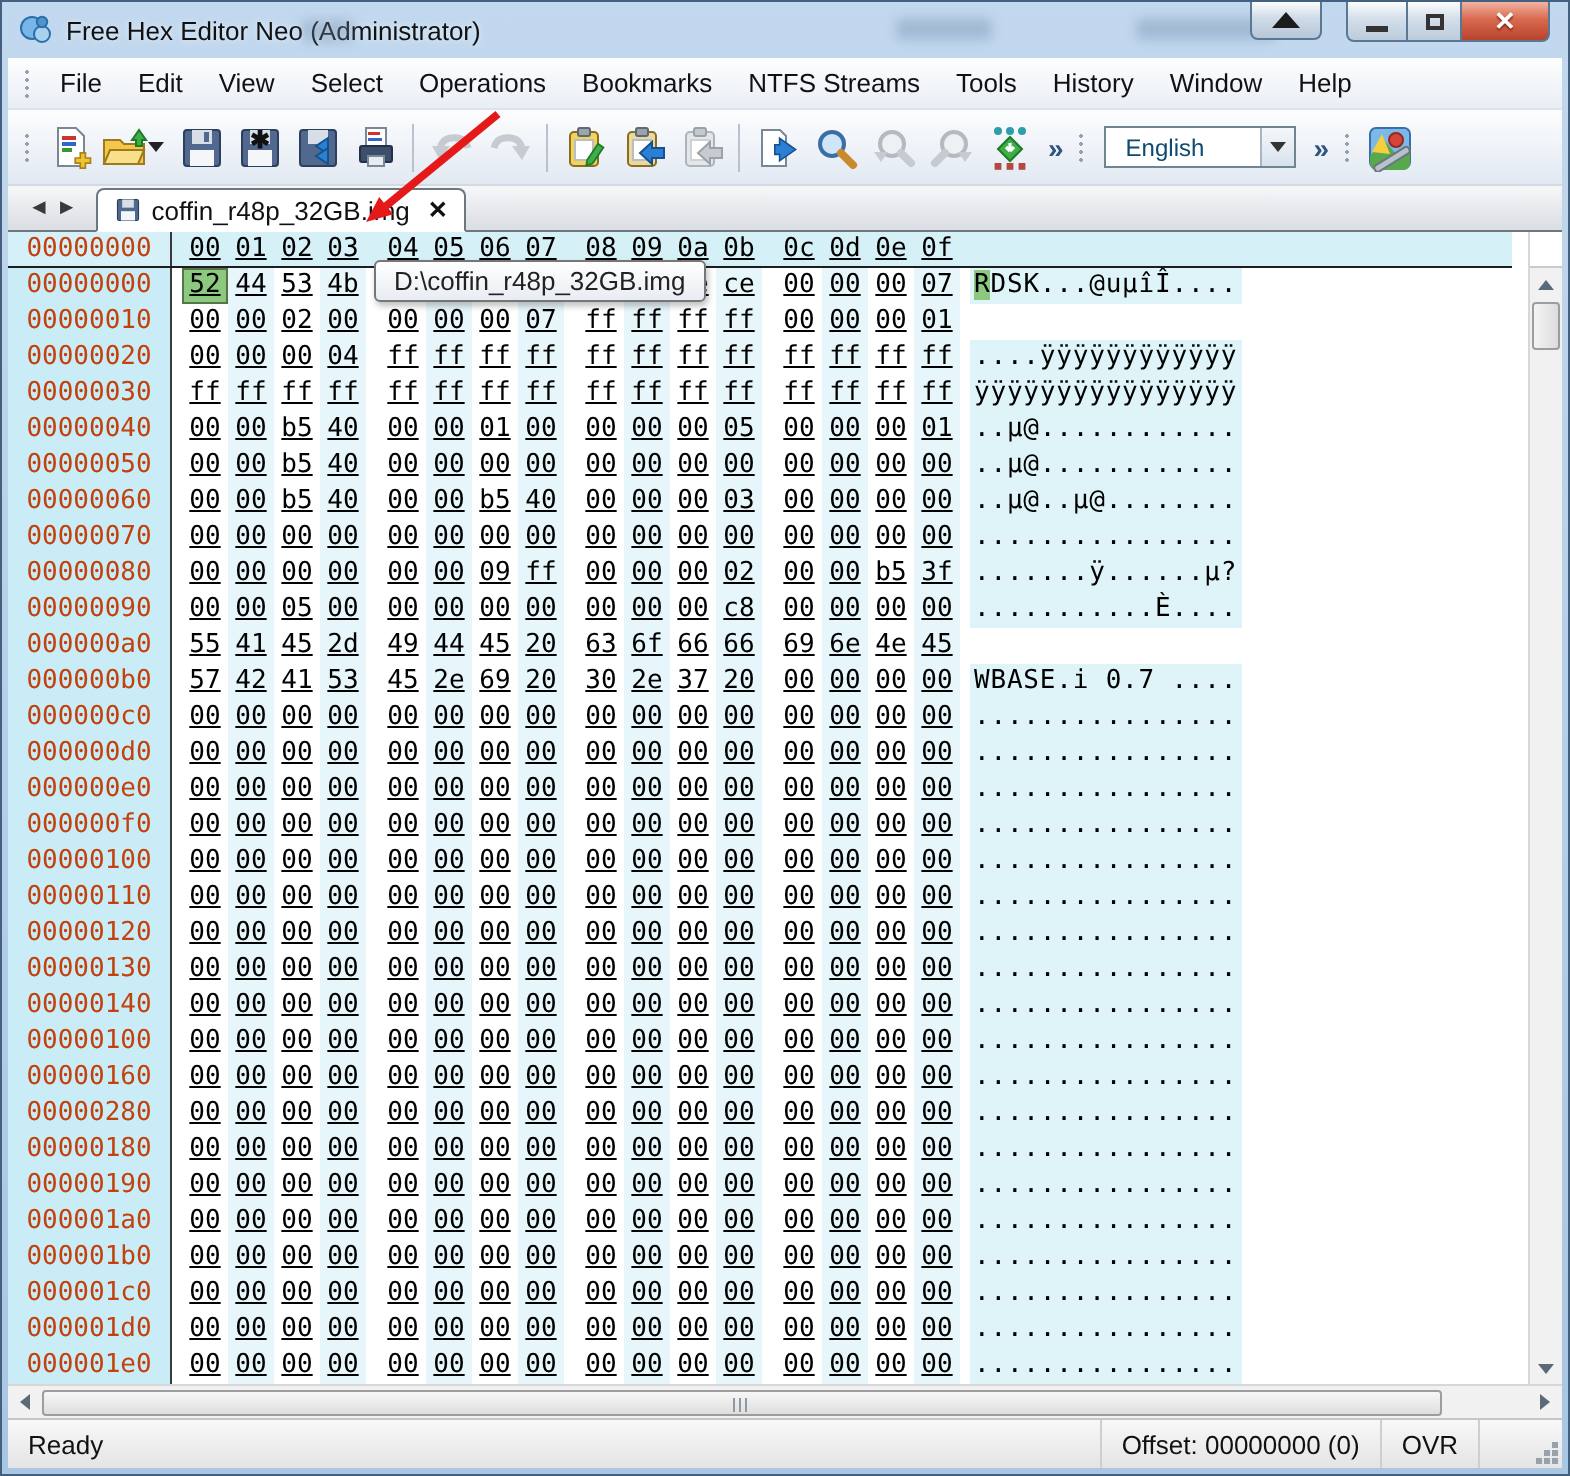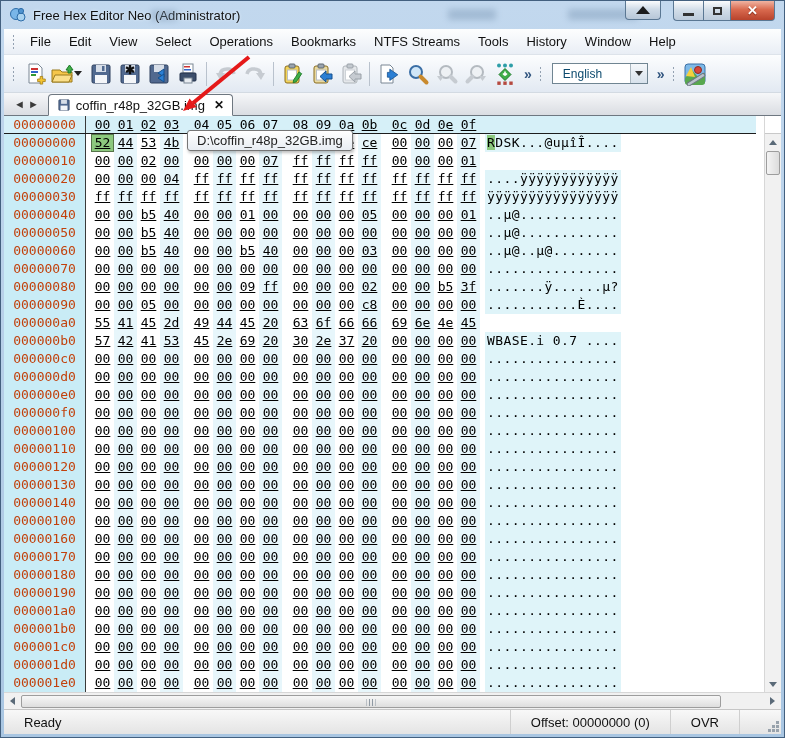--- a/index.html
+++ b/index.html
@@ -71,21 +71,21 @@
   
   .hscroll{height:17px;background:#f1f1f1;border-top:1px solid #d7d7d7;display:flex;align-items:center;position:relative;}
   .hbtn{width:17px;height:17px;display:flex;align-items:center;justify-content:center;}
   .t-left{width:0;height:0;border-top:4px solid transparent;border-bottom:4px solid transparent;border-right:5px solid #5a6a78;}
   .t-right{width:0;height:0;border-top:4px solid transparent;border-bottom:4px solid transparent;border-left:5px solid #5a6a78;}
   .hthumb{height:13px;width:700px;background:linear-gradient(#f7f7f7,#dedede);border:1px solid #9d9d9d;border-radius:2px;position:relative;}
   .hthumb .gripmarks{position:absolute;left:50%;top:3px;width:9px;height:7px;transform:translateX(-50%);
     background:repeating-linear-gradient(90deg,#8f99a3 0 1px,transparent 1px 3px);}
   
   .statusbar{flex:1;background:linear-gradient(#f8f8f8,#e4e4e4);border-top:1px solid #c6c6c6;display:flex;align-items:center;font-size:13px;color:#111;position:relative;}
-  .sb{padding:0 20px;height:100%;display:flex;align-items:center;border-left:1px solid #cfcfcf;white-space:nowrap;}
+  .sb{padding:0 10px;height:100%;display:flex;align-items:center;border-left:1px solid #cfcfcf;white-space:nowrap;}
   .sb.first{border-left:none;flex:1;}
   .sb-end{width:42px;height:100%;border-left:1px solid #cfcfcf;position:relative;}
   .rgrip{position:absolute;right:2px;bottom:2px;width:3px;height:3px;background:#98a2ac;
     box-shadow:-4px 0 #98a2ac,-8px 0 #98a2ac,0 -4px #98a2ac,-4px -4px #98a2ac,0 -8px #98a2ac;}
   
   .tooltip{position:absolute;left:186px;top:129px;height:21px;padding:2px 9px;background:linear-gradient(#ffffff,#e8edf3);
     border:1px solid #767676;border-radius:3px;font-size:13px;color:#222;z-index:40;box-shadow:1px 2px 3px rgba(0,0,0,.25);white-space:nowrap;}
   .annot{position:absolute;left:0;top:0;z-index:50;pointer-events:none;}
   .icon24{display:block;}
 </style>
@@ -836,21 +836,21 @@
               <div class="b">00</div>
               <div class="b stripe gap">00</div>
               <div class="b">00</div>
               <div class="b stripe">00</div>
               <div class="b">00</div>
               <div class="b stripe">00</div>
             </div>
             <div class="ascii">................</div>
           </div>
           <div class="hex-row">
-            <div class="offset">00000170</div>
+            <div class="offset">00000280</div>
             <div class="bytes">
               <div class="b">00</div>
               <div class="b stripe">00</div>
               <div class="b">00</div>
               <div class="b stripe gap">00</div>
               <div class="b">00</div>
               <div class="b stripe">00</div>
               <div class="b">00</div>
               <div class="b stripe gap">00</div>
               <div class="b">00</div>

